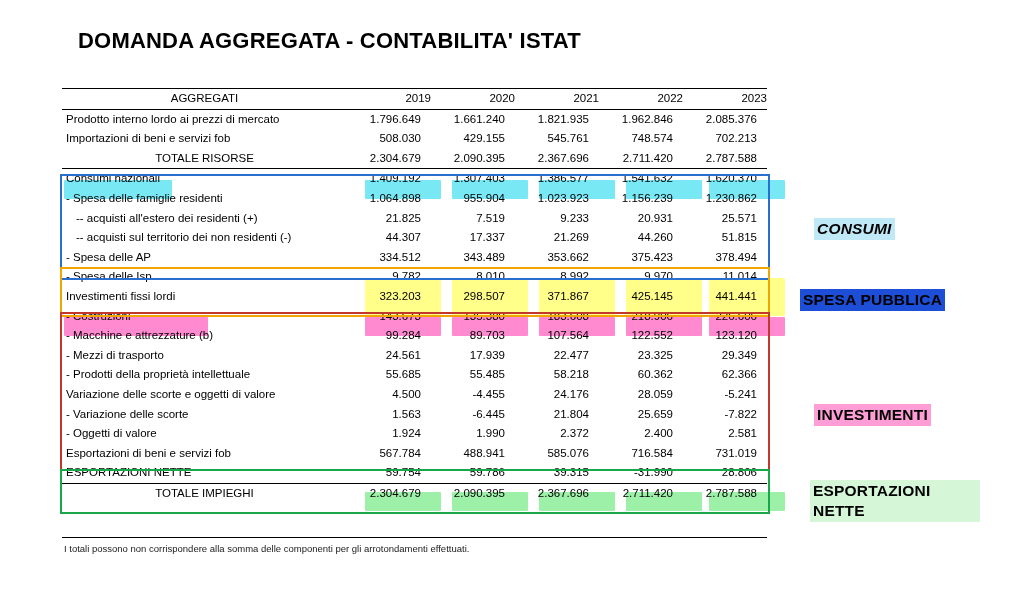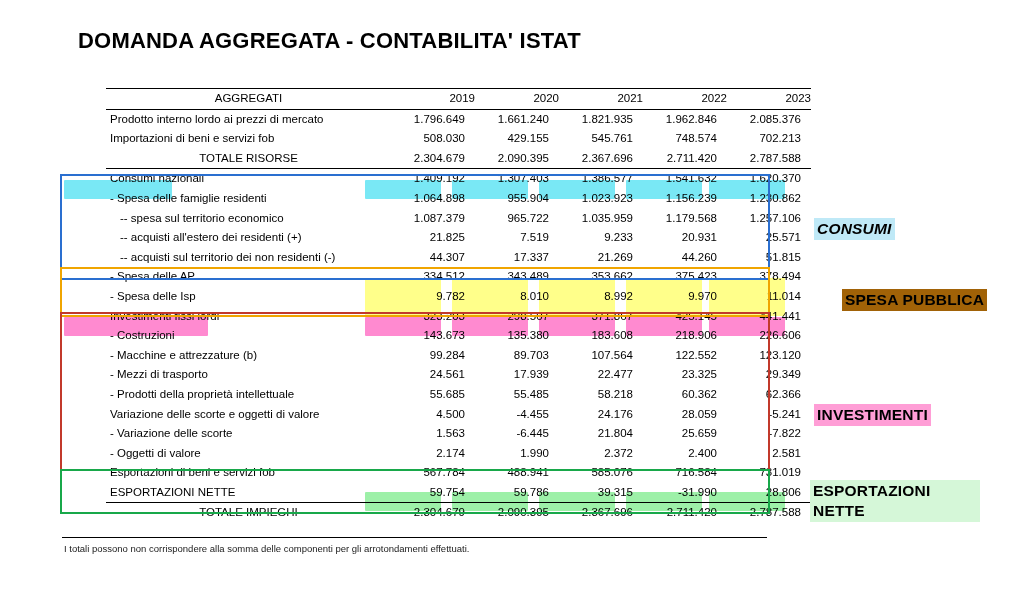--- a/index.html
+++ b/index.html
@@ -29,21 +29,20 @@
     letter-spacing: 0.2px;
     white-space: nowrap;
   }
 
   
   .table-wrap {
     position: absolute;
     left: 62px;
     top: 88px;
     width: 620px;
-    margin-left: 44px;
   }
   table.aggr {
     border-collapse: collapse;
     width: 705px;
     font-size: 11.5px;
   }
   table.aggr td, table.aggr th {
     padding: 0;
     height: 19.6px;
     line-height: 19.6px;
@@ -118,21 +117,21 @@
     letter-spacing: 0.2px;
     padding: 1px 3px;
     display: inline-block;
     line-height: 20px;
   }
   .lg-consumi      { left: 814px; top: 218px; font-style: italic; }
   .lg-spesa        { left: 800px; top: 289px; }
   .lg-investimenti { left: 814px; top: 404px; }
   .lg-esport       { left: 810px; top: 480px; }
   .bg-cyan   { background: #bfe9f7; }
-  .bg-yellow { background: #a16207; margin-left: 42px; }
+  .bg-yellow { background: #1d4ed8; }
   .bg-pink   { background: #ff9ed6; }
   .bg-green  { background: #d5f7d8; }
 
   .tbl-layer { position: relative; z-index: 2; }
 </style>
 </head>
 <body>
 
 <div class="page">
 
@@ -211,28 +210,20 @@
         </tr>
         <tr>
           <td class="c-label">- Spesa delle famiglie residenti</td>
           <td class="c-val">1.064.898</td>
           <td class="c-val">955.904</td>
           <td class="c-val">1.023.923</td>
           <td class="c-val">1.156.239</td>
           <td class="c-val">1.230.862</td>
         </tr>
         <tr>
-          <td class="c-label" style="padding-left:14px !important;">-- spesa sul territorio economico</td>
-          <td class="c-val">1.087.379</td>
-          <td class="c-val">965.722</td>
-          <td class="c-val">1.035.959</td>
-          <td class="c-val">1.179.568</td>
-          <td class="c-val">1.257.106</td>
-        </tr>
-        <tr>
           <td class="c-label" style="padding-left:14px !important;">-- acquisti all'estero dei residenti (+)</td>
           <td class="c-val">21.825</td>
           <td class="c-val">7.519</td>
           <td class="c-val">9.233</td>
           <td class="c-val">20.931</td>
           <td class="c-val">25.571</td>
         </tr>
         <tr>
           <td class="c-label" style="padding-left:14px !important;">-- acquisti sul territorio dei non residenti (-)</td>
           <td class="c-val">44.307</td>
@@ -309,21 +300,21 @@
         <tr>
           <td class="c-label">- Variazione delle scorte</td>
           <td class="c-val">1.563</td>
           <td class="c-val">-6.445</td>
           <td class="c-val">21.804</td>
           <td class="c-val">25.659</td>
           <td class="c-val">-7.822</td>
         </tr>
         <tr>
           <td class="c-label">- Oggetti di valore</td>
-          <td class="c-val">2.174</td>
+          <td class="c-val">1.924</td>
           <td class="c-val">1.990</td>
           <td class="c-val">2.372</td>
           <td class="c-val">2.400</td>
           <td class="c-val">2.581</td>
         </tr>
 
         <tr class="bold">
           <td class="c-label">Esportazioni di beni e servizi fob</td>
           <td class="c-val">567.784</td>
           <td class="c-val">488.941</td>

